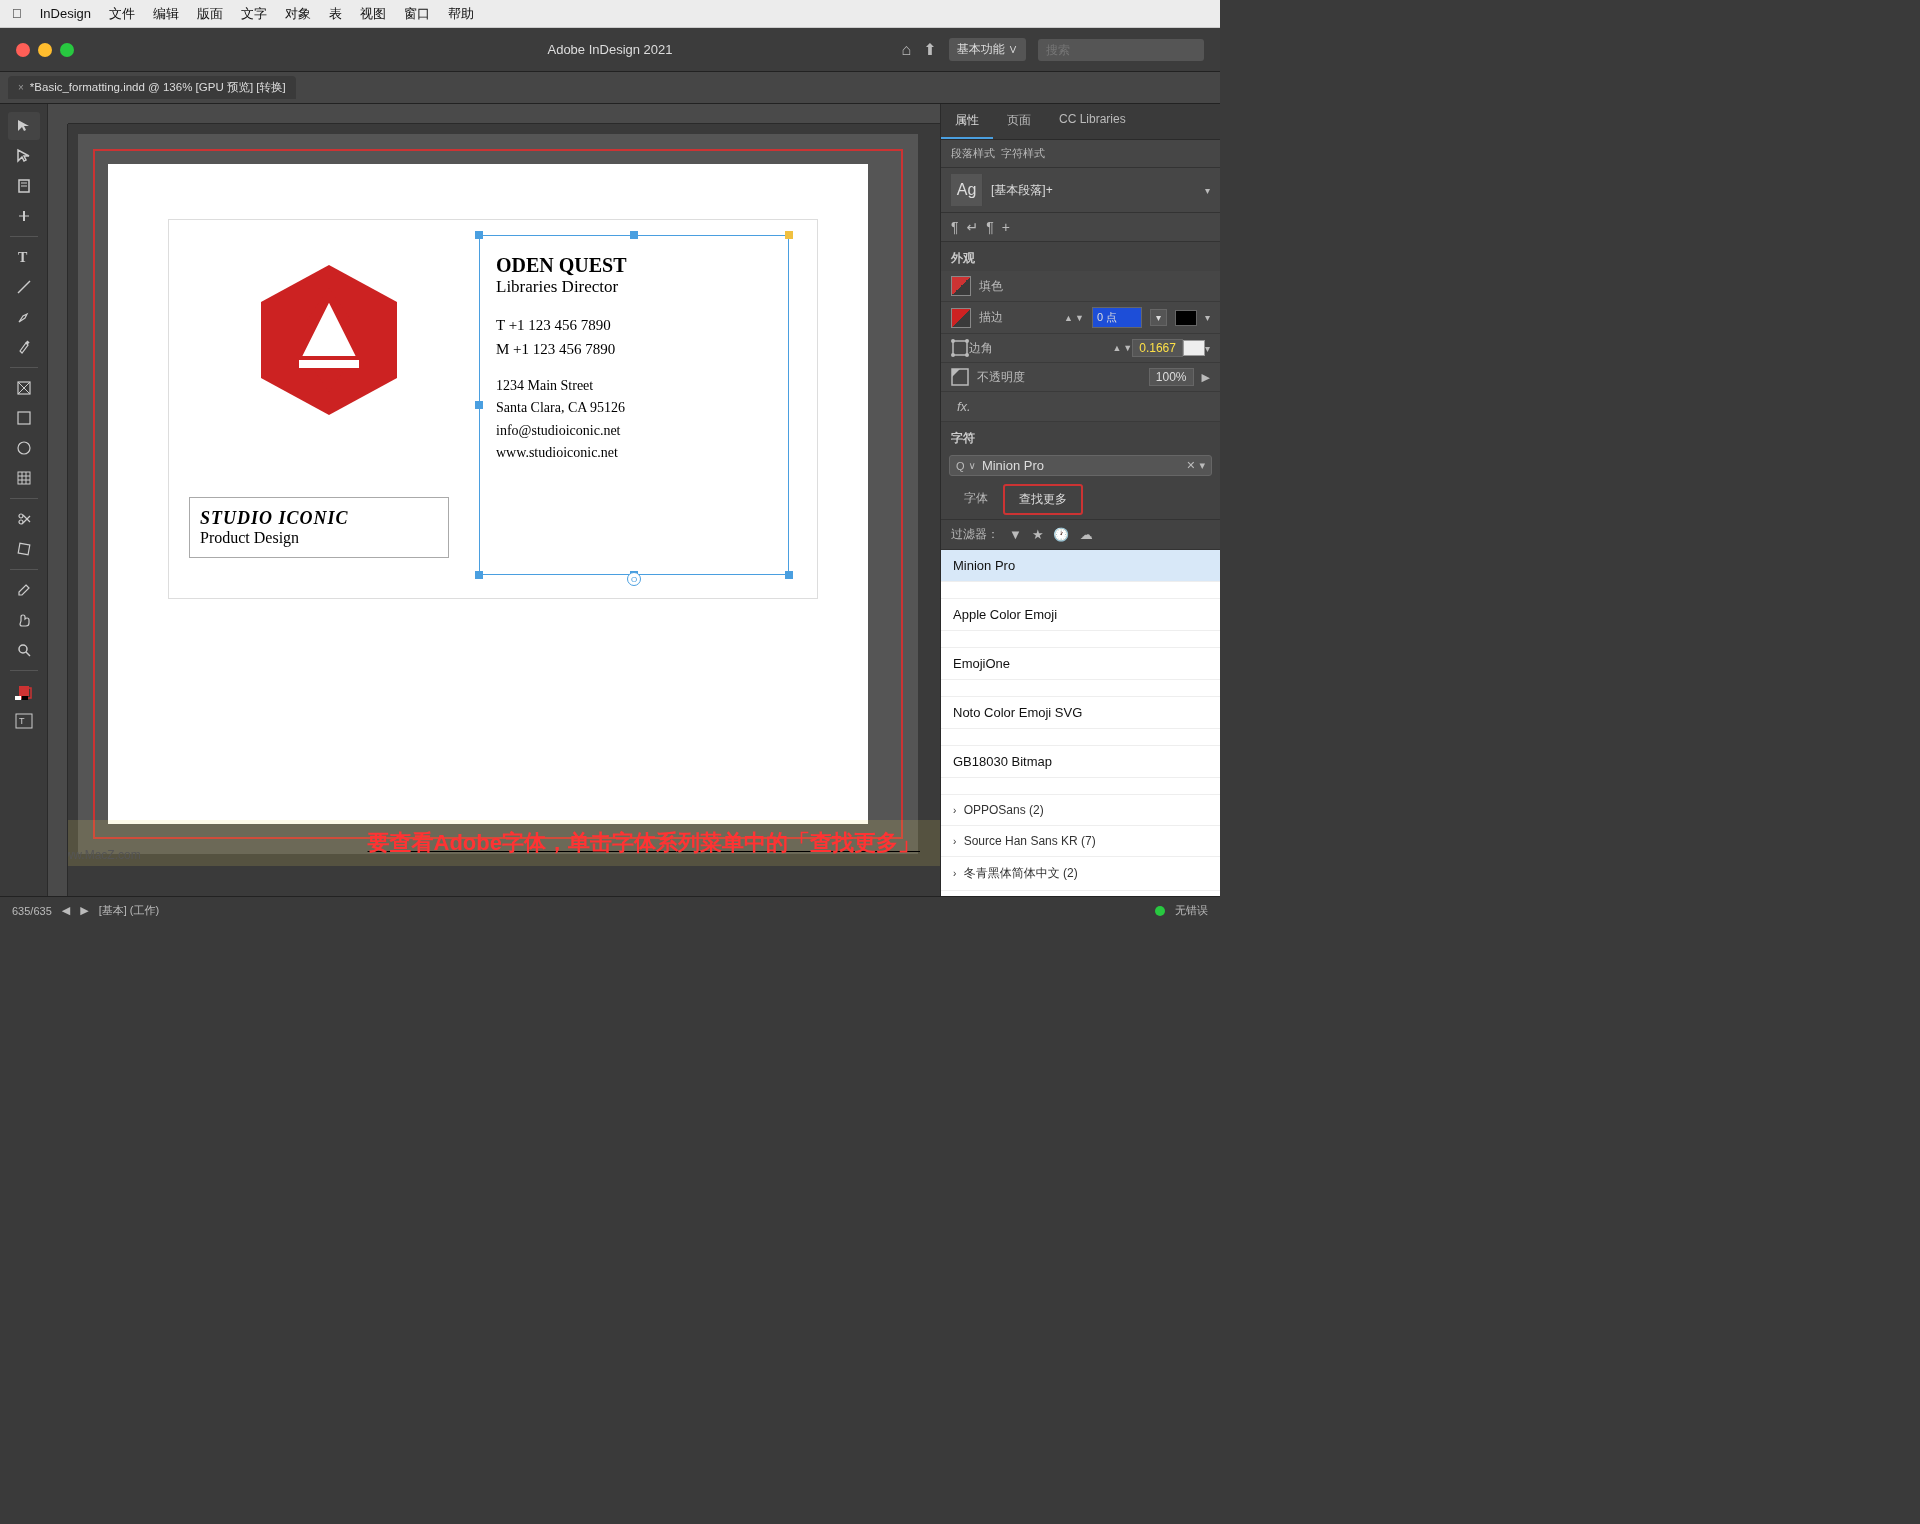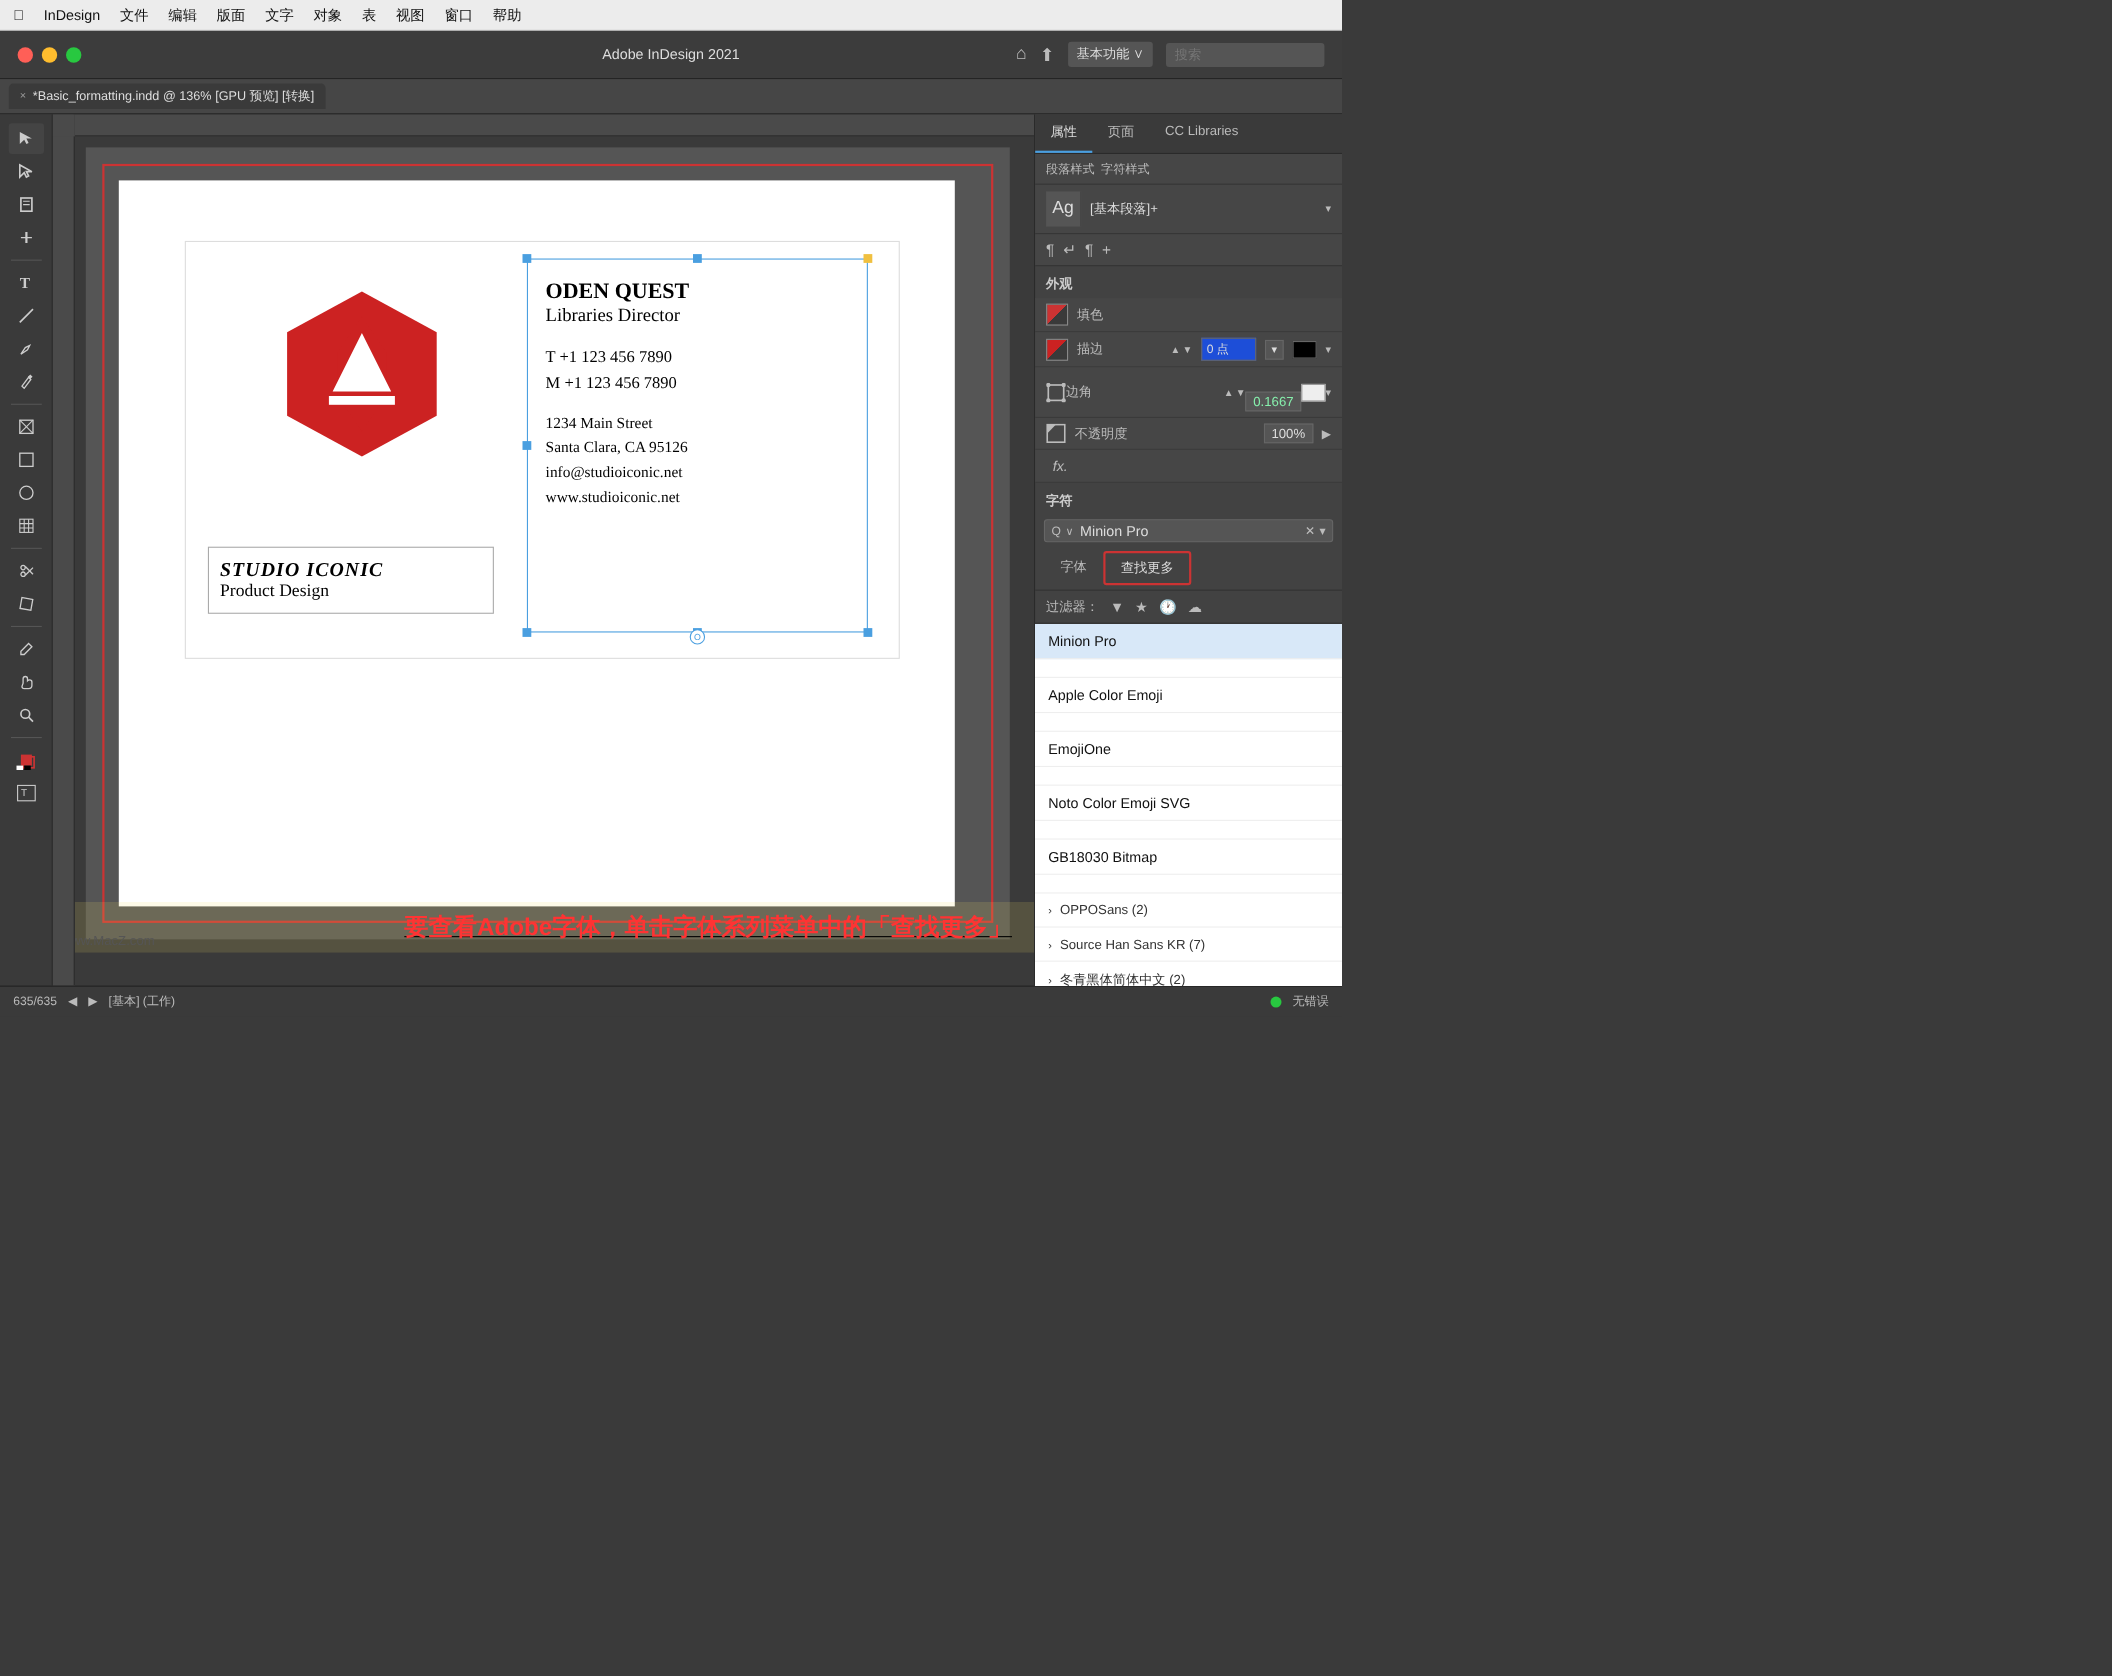--- a/index.html
+++ b/index.html
@@ -32,21 +32,21 @@
     .title-bar .traffic-lights { display: flex; gap: 8px; }
     .traffic-light { width: 14px; height: 14px; border-radius: 50%; cursor: pointer; }
     .tl-red { background: #ff5f57; }
     .tl-yellow { background: #ffbd2e; }
     .tl-green { background: #28c840; }
     .title-bar .title { color: #ddd; font-size: 13px; position: absolute; left: 50%; transform: translateX(-50%); }
     .title-bar .right-controls { display: flex; align-items: center; gap: 12px; }
     .title-bar .home-icon { color: #bbb; font-size: 16px; }
     .title-bar .share-btn { color: #bbb; font-size: 16px; cursor: pointer; }
     .title-bar .workspace-btn { color: #ddd; font-size: 12px; background: #555; padding: 3px 8px; border-radius: 3px; cursor: pointer; }
-    .title-bar .search-box { background: #555; border: none; color: #ddd; padding: 4px 8px; border-radius: 3px; font-size: 12px; width: 144px; }
+    .title-bar .search-box { background: #555; border: none; color: #ddd; padding: 4px 8px; border-radius: 3px; font-size: 12px; width: 166px; }
 
     
     .tab-bar {
       height: 32px;
       background: #464646;
       display: flex;
       align-items: center;
       padding: 0 8px;
       border-bottom: 1px solid #222;
     }
@@ -508,21 +508,21 @@
     
     .corner-row {
       display: flex;
       align-items: center;
       padding: 5px 10px;
       gap: 0;
       background: #464646;
       border-bottom: 1px solid #3a3a3a;
     }
     .corner-label { color: #bbb; font-size: 12px; flex: 1; }
-    .corner-value { color: #86efac; font-size: 12px; background: #555; padding: 1px 6px; border: 1px solid #666; margin-top: 17px; }
+    .corner-value { color: #fde047; font-size: 12px; background: #555; padding: 1px 6px; border: 1px solid #666; }
     .corner-swatch { width: 22px; height: 16px; background: #eee; border: 1px solid #999; }
 
   </style>
 </head>
 <body>
 
 <div class="menu-bar">
   <span></span>
   <span>InDesign</span>
   <span>文件</span>

